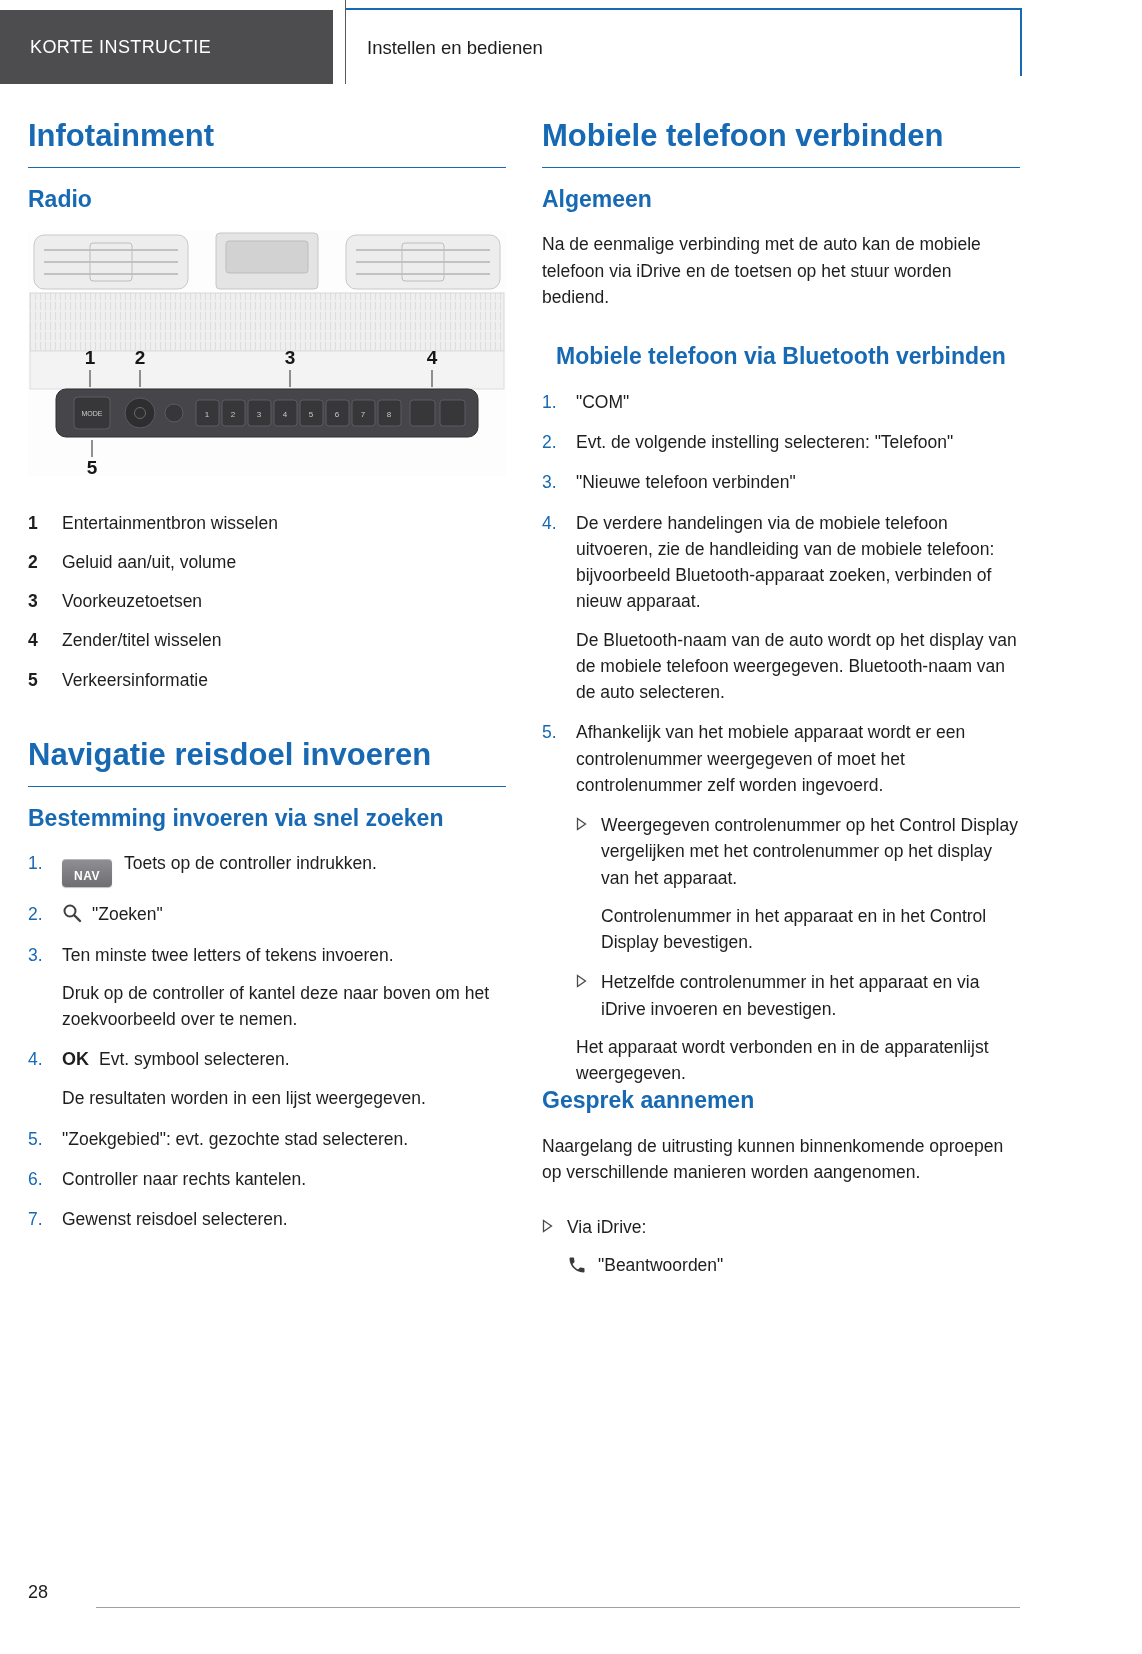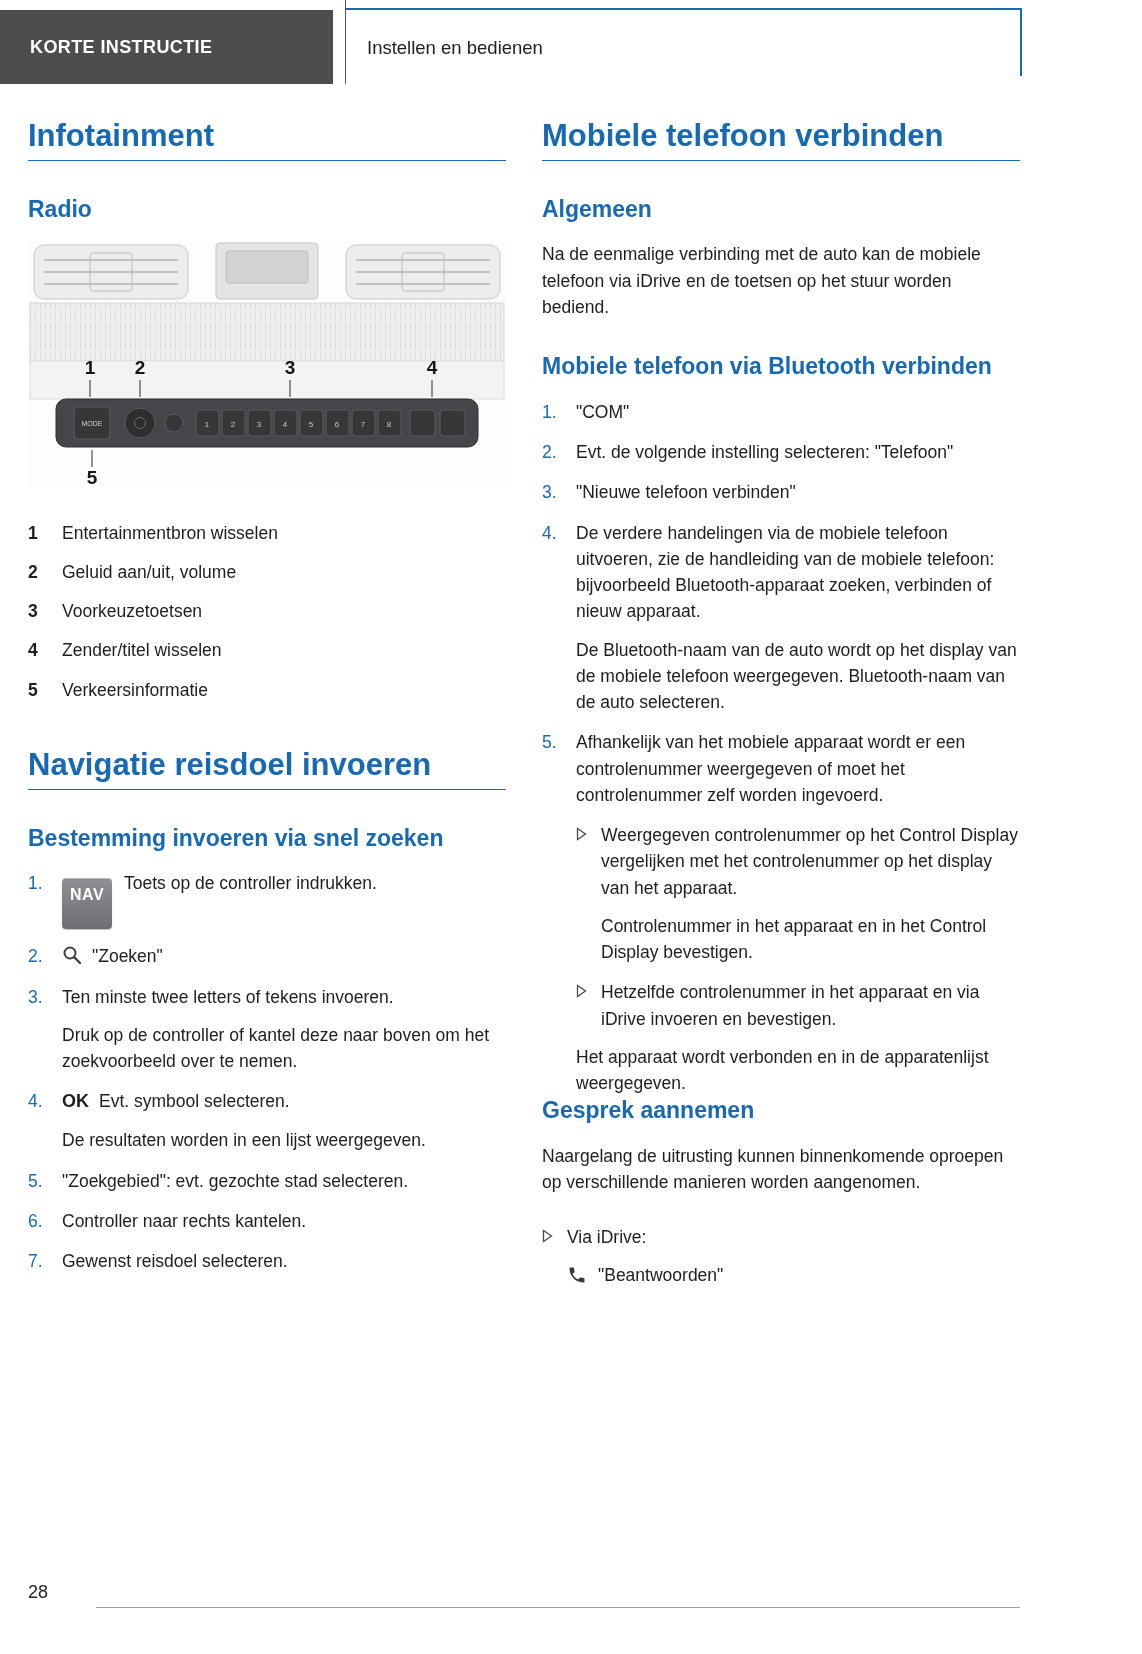--- a/index.html
+++ b/index.html
@@ -7,56 +7,56 @@
   body {
     width:1142px; height:1654px; position:relative;
     font-family:"Liberation Sans", sans-serif;
     color:var(--text, #1f1d1d);
     font-size:17.5px; line-height:1.5;
   }
   
   .badge {
     position:absolute; left:0; top:10px; width:333px; height:74px;
     background:var(--badge-bg,#4d4d4f); color:#ffffff;
-    font-weight:bold; font-size:18px; letter-spacing:.4px;
+    font-weight:normal; font-size:18px; letter-spacing:.4px;
     display:flex; align-items:center; padding-left:30px;
   }
   .header-divider { position:absolute; left:345px; top:0; width:1px; height:84px; background:#5a5a5c; }
   .section-title { position:absolute; left:367px; top:34px; font-size:18.5px; }
   .blue-corner {
     position:absolute; left:346px; top:8px; width:676px; height:68px;
     border-top:2px solid var(--accent,#1769b3);
     border-right:2px solid var(--accent,#1769b3);
   }
   
   .columns { position:absolute; left:28px; top:118px; width:992px; display:flex; gap:36px; }
   .col { width:478px; }
   .h1 {
     color:var(--accent,#1769b3); font-size:31px; font-weight:bold; line-height:1.15;
-    padding-bottom:6px; border-bottom:1px solid var(--accent,#1769b3); margin-bottom:34px;
+    padding-bottom:13px; border-bottom:1px solid var(--accent,#1769b3); margin-bottom:17px;
   }
   .h1.mt { margin-top:46px; }
   .h2 { color:var(--accent,#1769b3); font-size:23px; font-weight:bold; line-height:1.25; margin-bottom:18px; }
-  .h2.mt-sm { margin-top:32px; }
+  .h2.mt-sm { margin-top:32px;text-align:center; }
   .para { margin-bottom:28px; }
   
   .radio-figure { margin:4px 0 26px 0; }
   
   .legend { display:flex; flex-direction:column; gap:13px; margin-bottom:44px; }
   .legend-row { display:grid; grid-template-columns:34px 1fr; }
   .legend-num { font-weight:bold; }
   
   .steps { display:flex; flex-direction:column; gap:14px; }
   .step { display:grid; grid-template-columns:34px 1fr; align-items:start; }
   .step .num { color:var(--accent,#1769b3); }
   .step .body p { margin-top:12px; }
   .navkey {
-    display:inline-block; width:50px; height:51px; border-radius:4px;
+    display:inline-block; width:50px; height:28px; border-radius:4px;
     background:linear-gradient(#909094,#6e6e72);
-    color:#ffffff; font-size:16px; font-weight:bold; letter-spacing:.5px;
+    color:#ffffff; font-size:12px; font-weight:bold; letter-spacing:.5px;
     text-align:center; line-height:34px; margin-right:12px; vertical-align:-11px;
     box-shadow:inset 0 1px 0 rgba(255,255,255,.35), 0 1px 1px rgba(0,0,0,.25);
   }
   .okkey { font-weight:bold; font-size:18px; margin-right:10px; }
   .mag-icon { vertical-align:-3px; margin-right:10px; }
   
   .sub-item { display:grid; grid-template-columns:25px 1fr; margin-top:14px; }
   .tri-icon { margin-top:5px; }
   .sub-item p { margin-top:12px; }
   .closing { margin-top:14px; }

